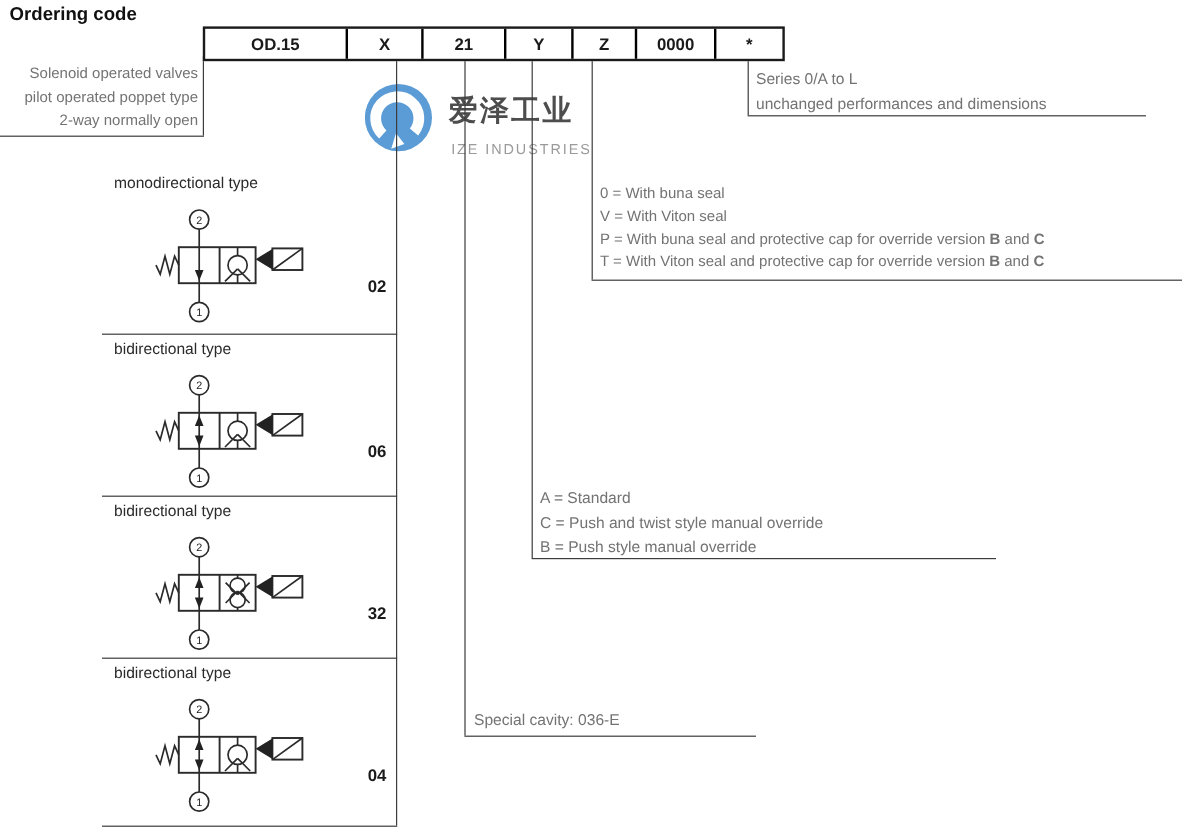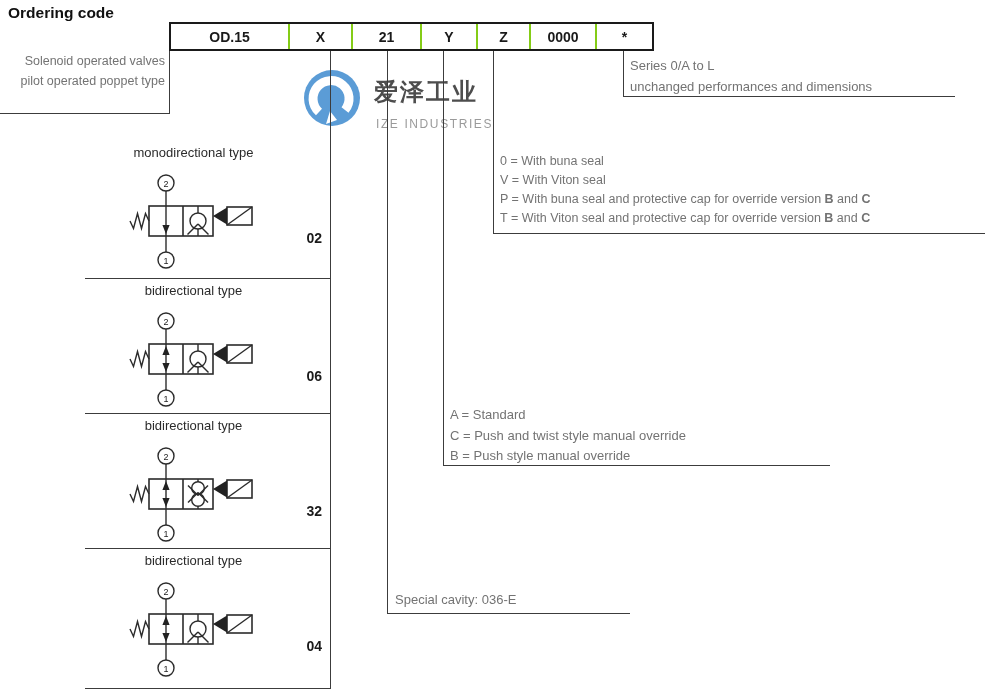--- a/index.html
+++ b/index.html
@@ -2,39 +2,39 @@
 <html><head>
 <meta charset="utf-8">
 <style>
   html,body{margin:0;padding:0;background:#fff;}
   .page{position:relative;width:992px;height:694px;background:#fff;overflow:hidden;
         font-family:"Liberation Sans","DejaVu Sans",sans-serif;color:#1a1a1a;}
   .title{position:absolute;left:8px;top:4px;font-size:15.5px;font-weight:bold;color:#111;}
   
   .code-table{position:absolute;left:169px;top:22px;display:flex;border:2px solid #1a1a1a;background:#fff;z-index:6;}
   .code-cell{height:25px;display:flex;align-items:center;justify-content:center;
-             font-size:14px;font-weight:bold;border-right:2px solid #84cc16;box-sizing:border-box;}
+             font-size:14px;font-weight:bold;border-right:2px solid #000000;box-sizing:border-box;}
   .code-cell:last-child{border-right:none;}
   
   .ln{position:absolute;background:#3c3c3c;z-index:5;}
   .vl{width:1px;}
   .hl{height:1px;}
   
   .tb{position:absolute;font-size:13px;color:#737373;z-index:4;white-space:nowrap;}
   .left-label{left:0;width:165px;top:52px;text-align:right;font-size:12.5px;line-height:19.5px;}
   .series-note{left:630px;top:55px;line-height:21px;}
   .seal-options{left:500px;top:152px;font-size:12.5px;line-height:19px;}
   .override-options{left:450px;top:405px;line-height:20.5px;}
   .special-cavity{left:395px;top:592px;}
   
   .logo-mark{position:absolute;left:304px;top:70px;z-index:1;}
   .logo-cn{position:absolute;left:374px;top:76px;font-size:24px;font-weight:bold;color:#4d4d4d;z-index:1;letter-spacing:2px;}
   .logo-en{position:absolute;left:376px;top:117px;font-size:12px;color:#9a9a9a;letter-spacing:1.6px;z-index:1;}
   
-  .valve-label{position:absolute;left:71px;width:245px;text-align:center;font-size:13px;color:#2b2b2b;z-index:4;}
+  .valve-label{position:absolute;left:95px;width:245px;font-size:13px;color:#2b2b2b;z-index:4;}
   .valve-code{position:absolute;left:122px;width:200px;text-align:right;font-size:14px;font-weight:bold;z-index:4;margin-top:19px;}
   .valve-svg{position:absolute;left:121px;z-index:3;}
   .pl{font-size:9px;font-family:"Liberation Sans","DejaVu Sans",sans-serif;text-anchor:middle;fill:#222;stroke:none;}
 </style>
 </head>
 <body>
 
 <div class="page">
 
   <div class="title">Ordering code</div>
@@ -63,20 +63,21 @@
   <div class="ln hl" style="left:387px;top:613px;width:243px;"></div>
 
   <div class="ln hl" style="left:85px;top:278px;width:246px;"></div>
   <div class="ln hl" style="left:85px;top:413px;width:246px;"></div>
   <div class="ln hl" style="left:85px;top:548px;width:246px;"></div>
   <div class="ln hl" style="left:85px;top:688px;width:246px;"></div>
 
   <div class="tb left-label">
     <div>Solenoid operated valves</div>
     <div>pilot operated poppet type</div>
+    <div>2-way normally open</div>
   </div>
 
   <div class="tb series-note">
     <div>Series 0/A to L</div>
     <div>unchanged performances and dimensions</div>
   </div>
 
   <div class="tb seal-options" id="sealList">
       <div>0 = With buna seal</div>
       <div>V = With Viton seal</div>

